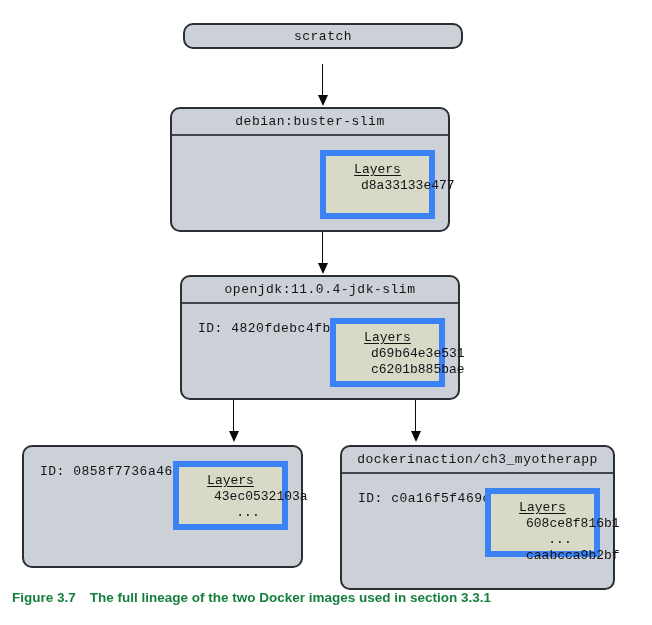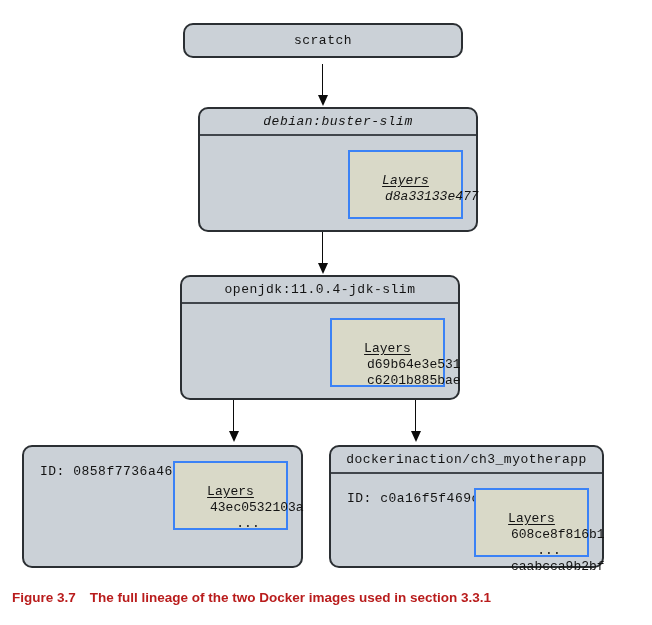--- a/index.html
+++ b/index.html
@@ -50,23 +50,23 @@
 
   
   .layers-box {
     position: absolute;
     box-sizing: border-box;
     top: 14px;
     right: 13px;
     width: 115px;
     height: 69px;
     background: #d9d9c8;
-    border: 2px solid #3b82f6;
+    border: 6px solid #3b82f6;
     text-align: center;
-    padding-top: 21px;
+    padding-top: 6px;
     line-height: 16px;
   }
   .layers-title {
     display: block;
     text-decoration: underline;
     text-underline-offset: 2px;
   }
   .layer-line { display: block; white-space: nowrap; margin-left: 35px; }
 
   
@@ -88,40 +88,40 @@
     left: 0.5px;
     bottom: 0;
     width: 0;
     height: 0;
     border-left: 5px solid transparent;
     border-right: 5px solid transparent;
     border-top: 11px solid #0b0b0b;
   }
 
   
-  #node-scratch    { left: 183px; top: 23px;  width: 280px; height: 35px;  }
-  #node-debian     { left: 198px; top: 107px; width: 280px; height: 125px; font-style: italic; }
+  #node-scratch    { left: 183px; top: 23px;  width: 280px; height: 26px;  }
+  #node-debian     { left: 170px; top: 107px; width: 280px; height: 125px; }
   #node-openjdk    { left: 180px; top: 275px; width: 280px; height: 125px; }
   #node-myapp      { left: 22px;  top: 445px; width: 281px; height: 123px; }
-  #node-myotherapp { left: 329px; top: 445px; width: 275px; height: 123px; }
+  #node-myotherapp { left: 340px; top: 445px; width: 275px; height: 145px; }
 
   #edge-scratch-to-debian     { left: 317px; top: 64px;  height: 42px; }
   #edge-debian-to-openjdk     { left: 317px; top: 232px; height: 42px; }
   #edge-openjdk-to-myapp      { left: 228px; top: 400px; height: 42px; }
   #edge-openjdk-to-myotherapp { left: 410px; top: 400px; height: 42px; }
 
   
   .caption {
     position: absolute;
     left: 12px;
     top: 590px;
     font-family: "Liberation Sans", sans-serif;
     font-weight: bold;
     font-size: 13.5px;
-    color: #b91c1c;
+    color: #15803d;
     white-space: nowrap;
   }
   .caption .caption-label { margin-right: 14px; }
 </style>
 </head>
 <body>
 
 <div id="canvas">
 
   <div class="node leaf-only" id="node-scratch">
@@ -142,20 +142,21 @@
     </div>
   </div>
 
   <div class="arrow" id="edge-debian-to-openjdk">
     <div class="shaft"></div>
   </div>
 
   <div class="node" id="node-openjdk">
     <div class="node-header">openjdk:11.0.4-jdk-slim</div>
     <div class="node-body">
+      <span class="id-label">ID: 4820fdebc4fb</span>
       <div class="layers-box">
         <span class="layers-title">Layers</span>
         <span class="layer-line">d69b64e3e531</span>
         <span class="layer-line">c6201b885bae</span>
       </div>
     </div>
   </div>
 
   <div class="arrow" id="edge-openjdk-to-myapp">
     <div class="shaft"></div>

